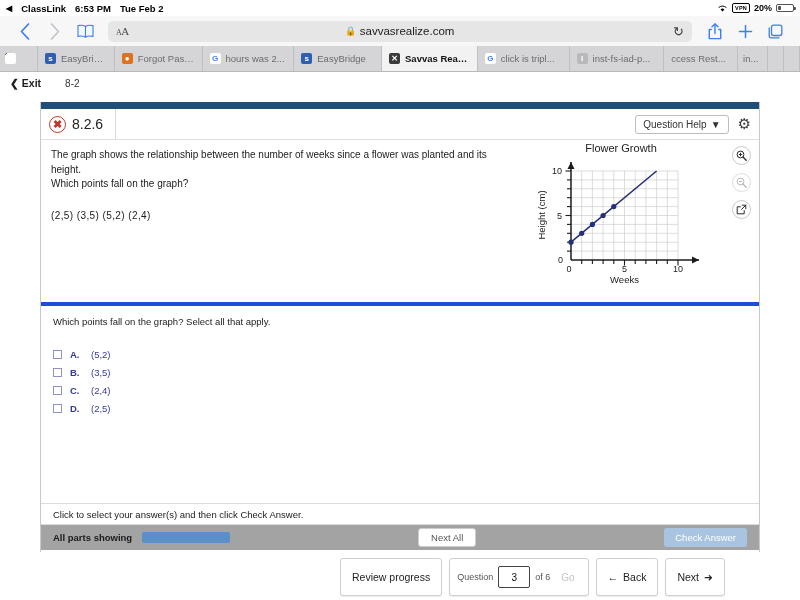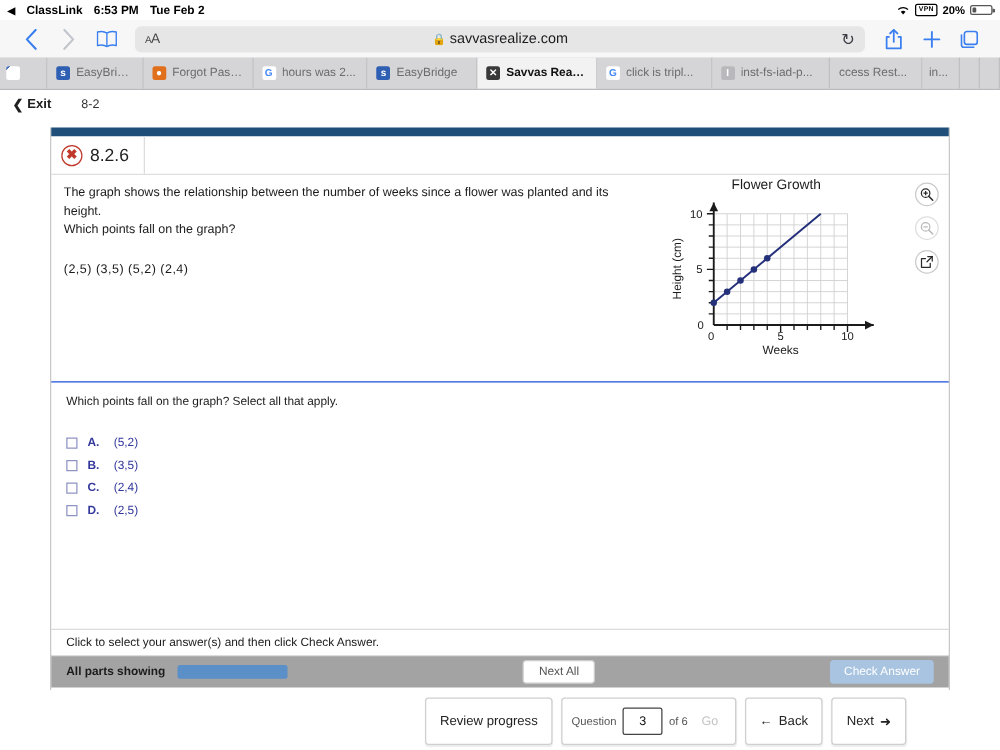--- a/index.html
+++ b/index.html
@@ -46,21 +46,21 @@
   .tb-btn {
     color: #3a7ff0; display: flex; align-items: center; justify-content: center;
     width: 30px; height: 26px;
   }
   .tb-btn.disabled { color: #c0c4cb; }
   .urlbar {
     flex: 1; height: 21px; background: #e6e6e7; border-radius: 5px;
     display: flex; align-items: center; margin: 0 8px; padding: 0 8px;
     position: relative;
   }
-  .aa { font-size: 11px; color: #4a4a4a; letter-spacing: -.5px; }
+  .aa { font-size: 11px; color: #4a4a4a; letter-spacing: -.5px; font-family: Liberation Serif, serif; }
   .aa .small { font-size: 8px; }
   .url-center {
     position: absolute; left: 0; right: 0; text-align: center;
     font-size: 11.5px; color: #1c1c1e;
     display: flex; align-items: center; justify-content: center; gap: 3px;
   }
   .lock { font-size: 9px; }
   .reload { margin-left: auto; color: #3c3c43; font-size: 13px; z-index:2; }
 
   
@@ -127,21 +127,21 @@
   .qnum { font-size: 14px; color: #222; }
   .qh-right { margin-left: auto; display: flex; align-items: center; gap: 9px; }
   .qhelp-btn {
     border: 1px solid #bdbdbd; border-radius: 3px; background: #fff;
     font-size: 10px; color: #333; padding: 3px 7px;
     display: flex; align-items: center; gap: 4px;
   }
   .gear { font-size: 15px; color: #3d3d3d; }
 
   
-  .qbody { position: relative; padding: 8px 10px 0 10px; height: 166px; border-bottom:1px solid #1d4ed8; }
+  .qbody { position: relative; padding: 8px 10px 0 10px; height: 166px; border-bottom:4px solid #1d4ed8; }
   .qtext { font-size: 10px; color: #1b1b1b; line-height: 1.45; width: 460px; }
   .qpoints { font-size: 10px; color: #1b1b1b; margin-top: 18px; letter-spacing: .4px;}
 
   
   .chart-wrap { position: absolute; right: 48px; top: 2px; width: 180px; }
   .chart-title { text-align: center; font-size: 11px; color: #1b1b1b; margin-bottom: 2px; }
   .chart-svg { display: block; }
 
   .side-icons {
     position: absolute; right: 8px; top: 6px;
@@ -337,20 +337,27 @@
 </div>
 
 <div class="frame">
   <div class="frame-topbar"></div>
 
   <div class="qheader">
     <div class="qnum-box">
       <span class="x-circle">✖</span>
       <span class="qnum">8.2.6</span>
     </div>
+    <div class="qh-right">
+      <div class="qhelp-btn">
+        <span>Question Help</span>
+        <span>▼</span>
+      </div>
+      <span class="gear">⚙</span>
+    </div>
   </div>
 
   <div class="qbody">
     <div class="qtext">
       <div>The graph shows the relationship between the number of weeks since a flower was planted and its height.</div>
       <div>Which points fall on the graph?</div>
     </div>
     <div class="qpoints">(2,5)  (3,5)  (5,2)  (2,4)</div>
 
     <div class="chart-wrap">

